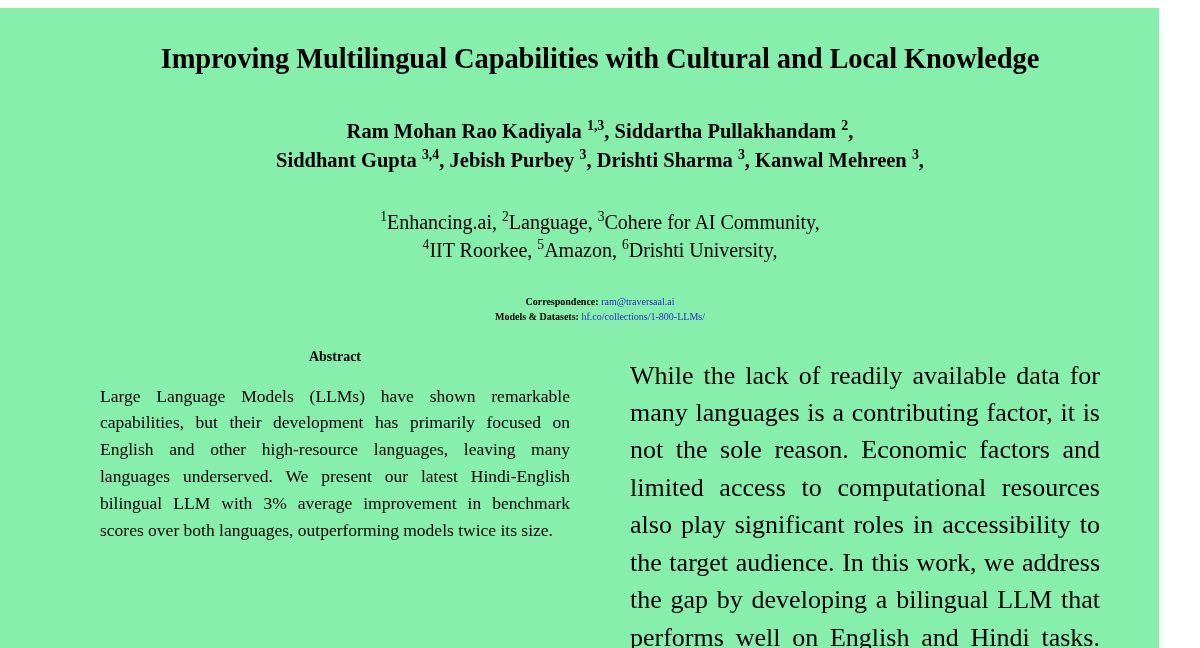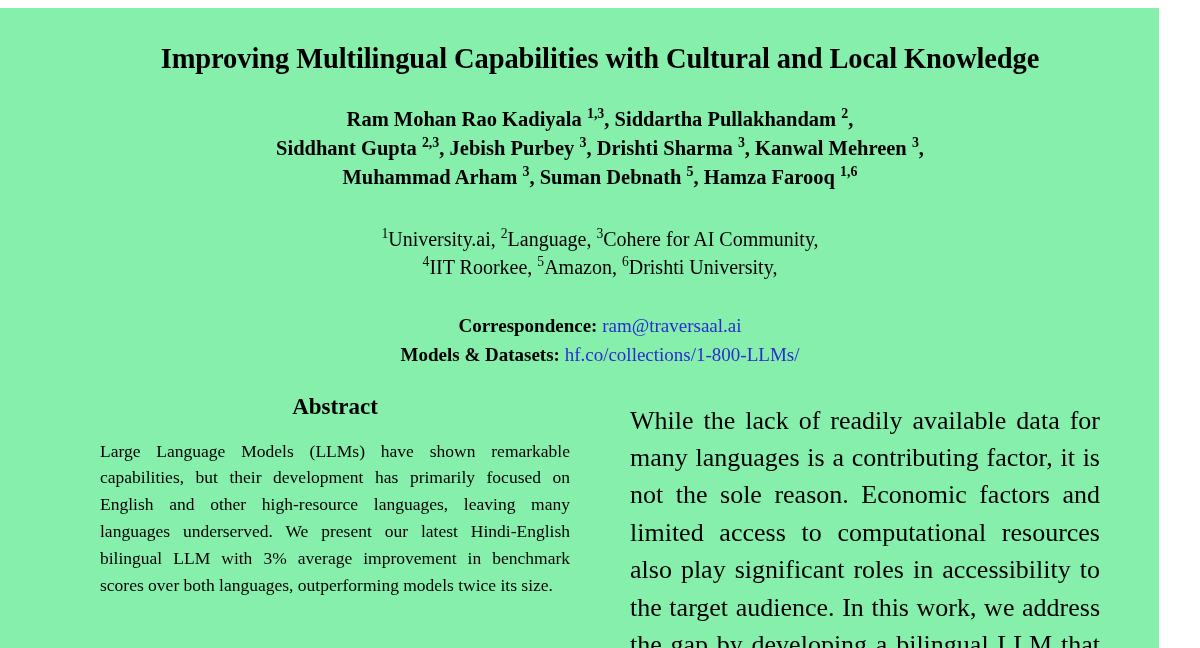--- a/index.html
+++ b/index.html
@@ -36,61 +36,61 @@
     font-size: 28.5px;
     line-height: 1.18;
     margin-top: 34px;
     letter-spacing: -0.1px;
   }
   .authors {
     text-align: center;
     font-weight: bold;
     font-size: 20.5px;
     line-height: 1.38;
-    margin-top: 28px;
+    margin-top: 40px;
   }
   .authors sup {
     font-size: 0.68em;
     vertical-align: super;
   }
   .affiliations {
     text-align: center;
     font-size: 20px;
     line-height: 1.36;
     margin-top: 34px;
   }
   .affiliations sup {
     font-size: 0.68em;
     vertical-align: super;
   }
   .corr-block {
     text-align: center;
     margin-top: 30px;
-    font-size: 19px;
+    font-size: 10px;
     line-height: 1.55;
   }
   .corr-label {
     font-weight: bold;
   }
   .link {
     color: #2b2bd0;
     text-decoration: none;
   }
   .columns {
     display: flex;
     margin-top: 24px;
     gap: 60px;
   }
   .col {
     width: 470px;
   }
   .abstract-head {
     text-align: center;
     font-weight: bold;
-    font-size: 23px;
+    font-size: 14px;
     margin-bottom: 18px;
   }
   .abstract-body {
     font-size: 17.5px;
     line-height: 1.54;
     text-align: justify;
     text-justify: inter-word;
   }
   .col-right {
     font-size: 26px;
@@ -109,30 +109,27 @@
 
     <div class="title">
       <div>Improving Multilingual Capabilities with Cultural and Local Knowledge</div>
     </div>
 
     <div class="authors">
       <div>
         <span>Ram Mohan Rao Kadiyala </span><sup>1,3</sup><span>, Siddartha Pullakhandam </span><sup>2</sup><span>,</span>
       </div>
       <div>
-        <span>Siddhant Gupta </span><sup>2,3</sup><span>, Jebish Purbey </span><sup>3</sup><span>, Drishti Sharma </span><sup>3</sup><span>, Kanwal Mehreen </span><sup>3</sup><span>,</span>
-      </div>
-      <div>
-        <span>Muhammad Arham </span><sup>3</sup><span>, Suman Debnath </span><sup>5</sup><span>, Hamza Farooq </span><sup>1,6</sup>
+        <span>Siddhant Gupta </span><sup>3,4</sup><span>, Jebish Purbey </span><sup>3</sup><span>, Drishti Sharma </span><sup>3</sup><span>, Kanwal Mehreen </span><sup>3</sup><span>,</span>
       </div>
     </div>
 
     <div class="affiliations">
       <div>
-        <sup>1</sup><span>University.ai, </span><sup>2</sup><span>Language, </span><sup>3</sup><span>Cohere for AI Community,</span>
+        <sup>1</sup><span>Enhancing.ai, </span><sup>2</sup><span>Language, </span><sup>3</sup><span>Cohere for AI Community,</span>
       </div>
       <div>
         <sup>4</sup><span>IIT Roorkee, </span><sup>5</sup><span>Amazon, </span><sup>6</sup><span>Drishti University,</span>
       </div>
     </div>
 
     <div class="corr-block">
       <div>
         <span class="corr-label">Correspondence:</span>
         <a class="link" href="#">ram@traversaal.ai</a>

